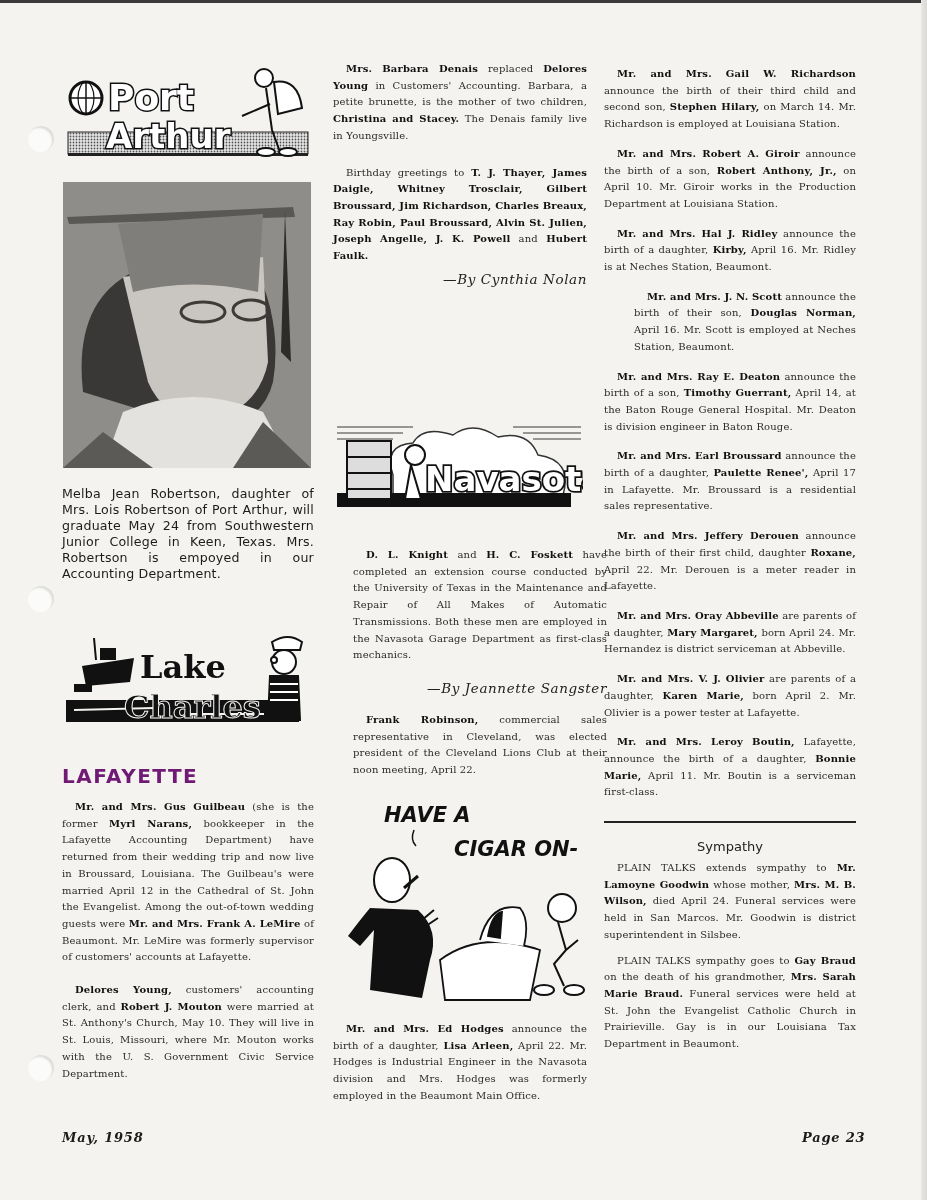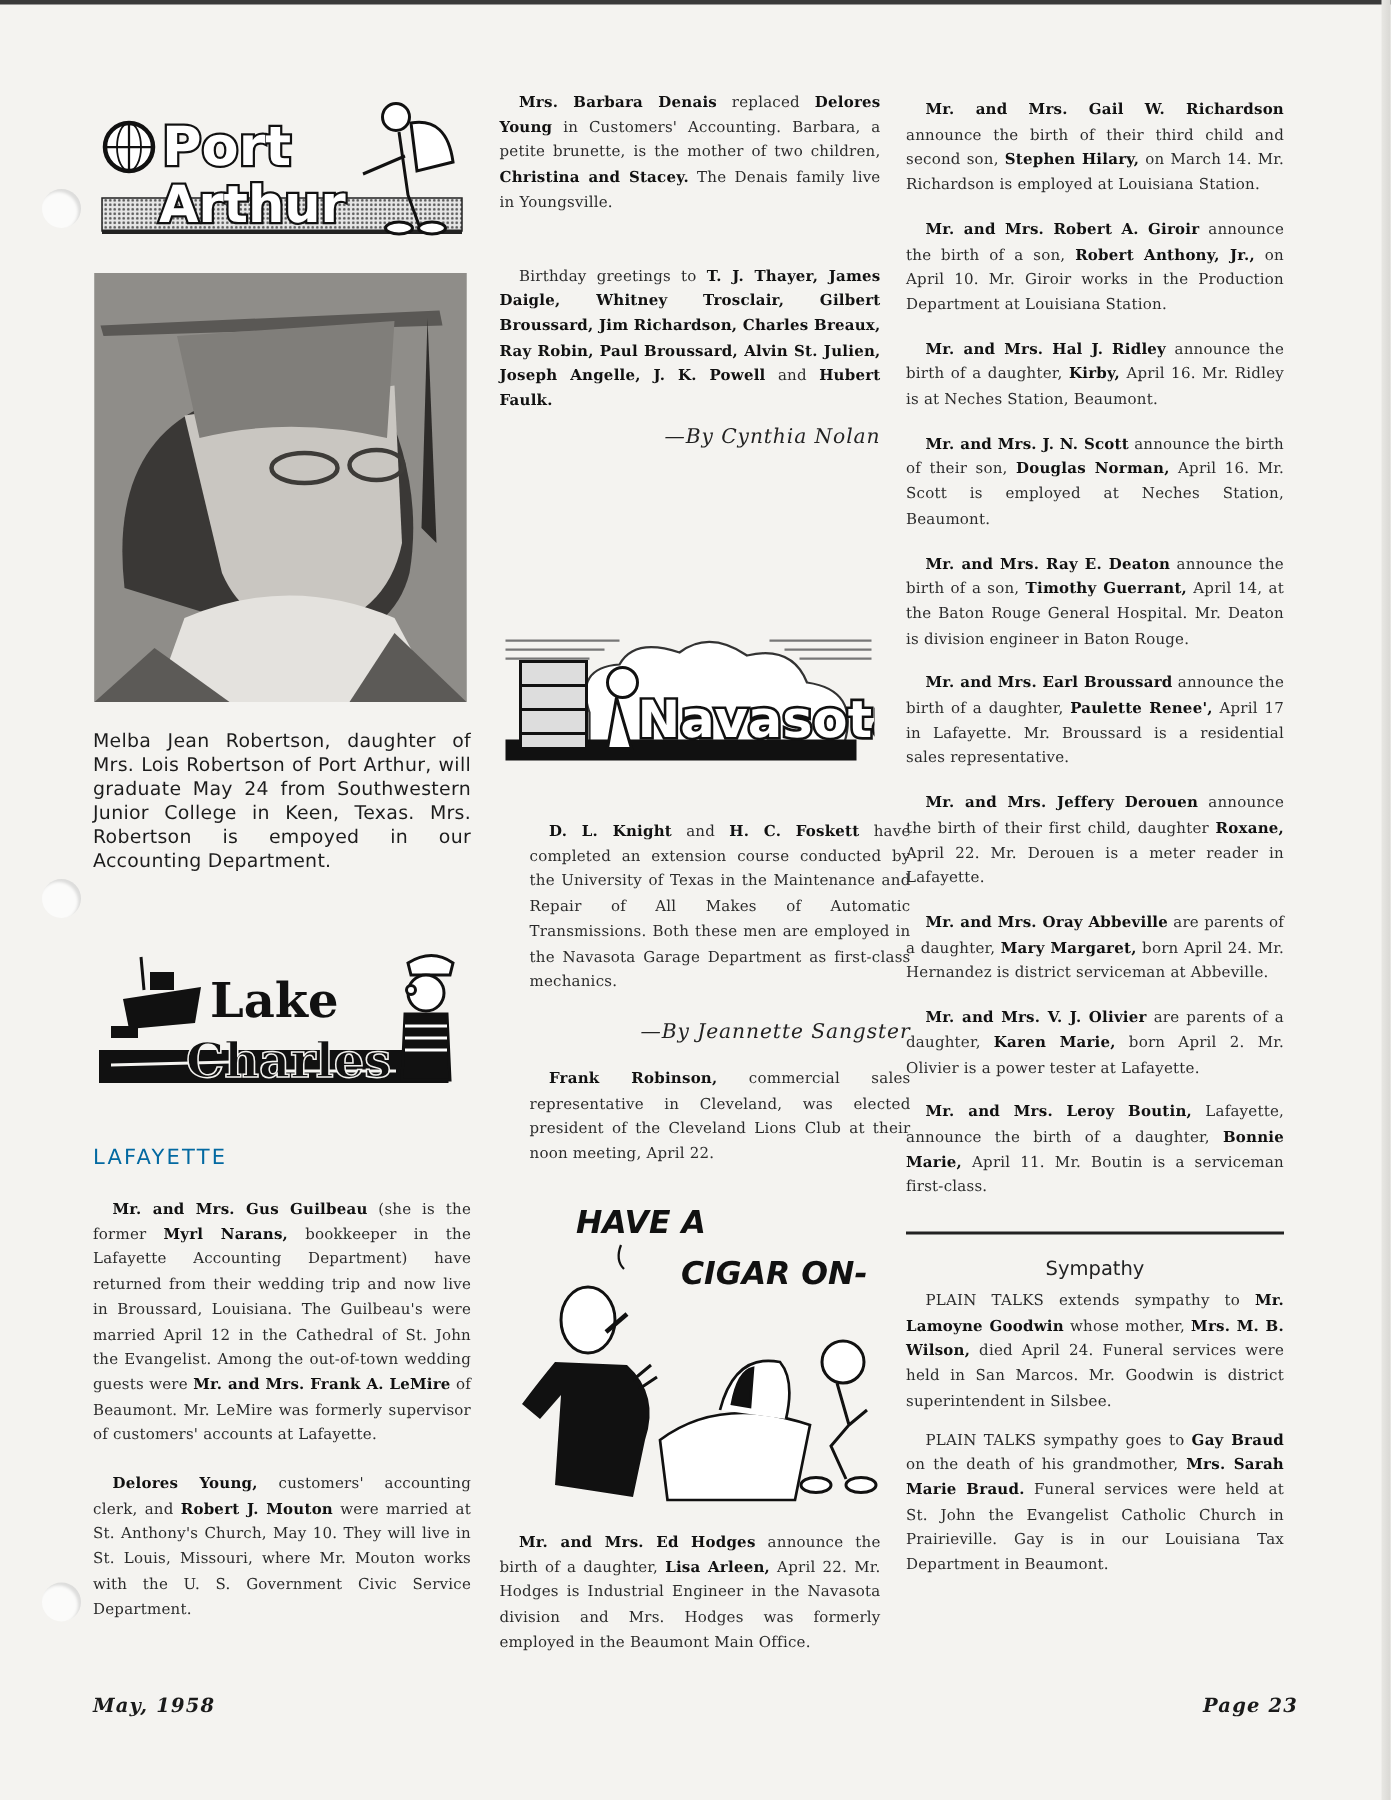--- a/index.html
+++ b/index.html
@@ -23,21 +23,21 @@
   }
   p.item b { color: #111; font-weight: bold; }
   .byline { font-style: italic; font-size: 13.5px; text-align: right; letter-spacing: 0.6px; color: #222; }
 
   .sans-caption {
     font-family: "DejaVu Sans", "Liberation Sans", sans-serif;
     font-size: 12.6px; line-height: 15.9px; color: #1c1c1c; text-align: justify; letter-spacing: 0.2px;
   }
   .section-head {
     font-family: "DejaVu Sans", "Liberation Sans", sans-serif;
-    font-weight: normal; font-size: 14px; letter-spacing: 1.5px; color: #0369a1;
+    font-weight: bold; font-size: 20px; letter-spacing: 1.5px; color: #701a75;
   }
   .sympathy-head {
     font-family: "DejaVu Sans", "Liberation Sans", sans-serif;
     font-size: 13px; text-align: center; color: #222;
   }
   .rule { height: 2px; background: #222; }
   .footer { position: absolute; top: 1130px; font-style: italic; font-weight: bold; font-size: 13px; letter-spacing: 0.8px; color: #1a1a1a; }
 
   .logo { position: absolute; }
   .photo {
@@ -133,21 +133,21 @@
     <b>Delores Young,</b><span> customers' accounting clerk, and </span><b>Robert J. Mouton</b><span> were married at St. Anthony's Church, May 10. They will live in St. Louis, Missouri, where Mr. Mouton works with the U. S. Government Civic Service Department.</span>
   </p>
 </div>
 
 <div class="footer" style="left:62px;">May, 1958</div>
 
 <div class="col col2" style="top:61px;">
   <p class="item">
     <b>Mrs. Barbara Denais</b><span> replaced </span><b>Delores Young</b><span> in Customers' Accounting. Barbara, a petite brunette, is the mother of two children, </span><b>Christina and Stacey.</b><span> The Denais family live in Youngsville.</span>
   </p>
-  <p class="item" style="margin-top:32px;">
+  <p class="item" style="margin-top:20px;">
     <span>Birthday greetings to </span><b>T. J. Thayer, James Daigle, Whitney Trosclair, Gilbert Broussard, Jim Richardson, Charles Breaux, Ray Robin, Paul Broussard, Alvin St. Julien, Joseph Angelle, J. K. Powell</b><span> and </span><b>Hubert Faulk.</b>
   </p>
   <div class="byline" style="margin-top:6px;">—By Cynthia Nolan</div>
 </div>
 
 <div class="logo" style="left:333px; top:415px; width:250px; height:100px;">
   <svg width="250" height="100" viewBox="0 0 250 100">
     <g stroke="#777" stroke-width="1.5">
       <line x1="4" y1="12" x2="80" y2="12"></line>
         <line x1="4" y1="18" x2="70" y2="18"></line>
@@ -210,21 +210,21 @@
 <div class="col col2" style="top:1021px;">
   <p class="item">
     <b>Mr. and Mrs. Ed Hodges</b><span> announce the birth of a daughter, </span><b>Lisa Arleen,</b><span> April 22. Mr. Hodges is Industrial Engineer in the Navasota division and Mrs. Hodges was formerly employed in the Beaumont Main Office.</span>
   </p>
 </div>
 
 <div class="col col3" style="top:66px;">
   <p class="item"><b>Mr. and Mrs. Gail W. Richardson</b><span> announce the birth of their third child and second son, </span><b>Stephen Hilary,</b><span> on March 14. Mr. Richardson is employed at Louisiana Station.</span></p>
   <p class="item" style="margin-top:13px;"><b>Mr. and Mrs. Robert A. Giroir</b><span> announce the birth of a son, </span><b>Robert Anthony, Jr.,</b><span> on April 10. Mr. Giroir works in the Production Department at Louisiana Station.</span></p>
   <p class="item" style="margin-top:13px;"><b>Mr. and Mrs. Hal J. Ridley</b><span> announce the birth of a daughter, </span><b>Kirby,</b><span> April 16. Mr. Ridley is at Neches Station, Beaumont.</span></p>
-  <p class="item" style="margin-top:13px;"><b>Mr. and Mrs. J. N. Scott</b><span> announce the birth of their son, </span><b>Douglas Norman,</b><span> April 16. Mr. Scott is employed at Neches Station, Beaumont.</span></p>
+  <p class="item" style="margin-top:13px;margin-left:30px;"><b>Mr. and Mrs. J. N. Scott</b><span> announce the birth of their son, </span><b>Douglas Norman,</b><span> April 16. Mr. Scott is employed at Neches Station, Beaumont.</span></p>
   <p class="item" style="margin-top:13px;"><b>Mr. and Mrs. Ray E. Deaton</b><span> announce the birth of a son, </span><b>Timothy Guerrant,</b><span> April 14, at the Baton Rouge General Hospital. Mr. Deaton is division engineer in Baton Rouge.</span></p>
   <p class="item" style="margin-top:13px;"><b>Mr. and Mrs. Earl Broussard</b><span> announce the birth of a daughter, </span><b>Paulette Renee',</b><span> April 17 in Lafayette. Mr. Broussard is a residential sales representative.</span></p>
   <p class="item" style="margin-top:13px;"><b>Mr. and Mrs. Jeffery Derouen</b><span> announce the birth of their first child, daughter </span><b>Roxane,</b><span> April 22. Mr. Derouen is a meter reader in Lafayette.</span></p>
   <p class="item" style="margin-top:13px;"><b>Mr. and Mrs. Oray Abbeville</b><span> are parents of a daughter, </span><b>Mary Margaret,</b><span> born April 24. Mr. Hernandez is district serviceman at Abbeville.</span></p>
   <p class="item" style="margin-top:13px;"><b>Mr. and Mrs. V. J. Olivier</b><span> are parents of a daughter, </span><b>Karen Marie,</b><span> born April 2. Mr. Olivier is a power tester at Lafayette.</span></p>
   <p class="item" style="margin-top:13px;"><b>Mr. and Mrs. Leroy Boutin,</b><span> Lafayette, announce the birth of a daughter, </span><b>Bonnie Marie,</b><span> April 11. Mr. Boutin is a serviceman first-class.</span></p>
 
   <div class="rule" style="margin-top:20px;"></div>
   <div class="sympathy-head" style="margin-top:16px;">Sympathy</div>
 

